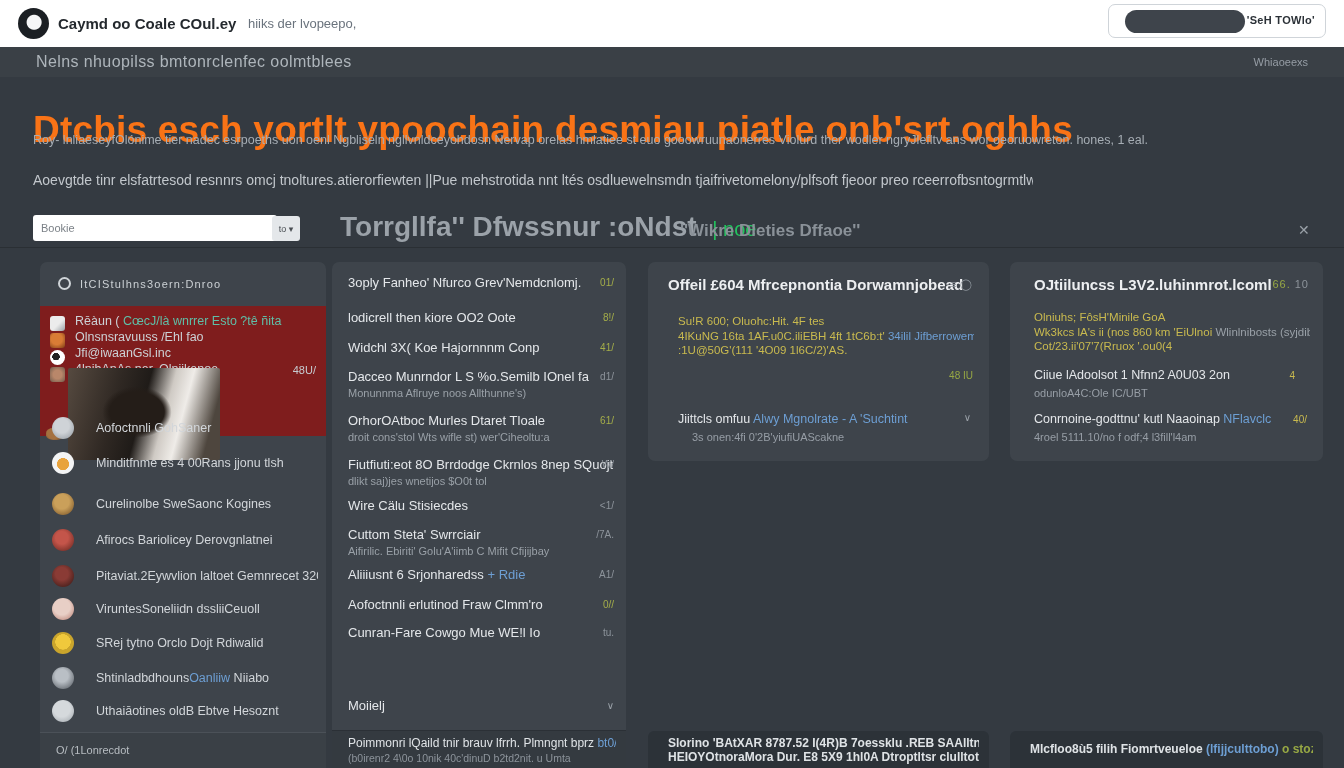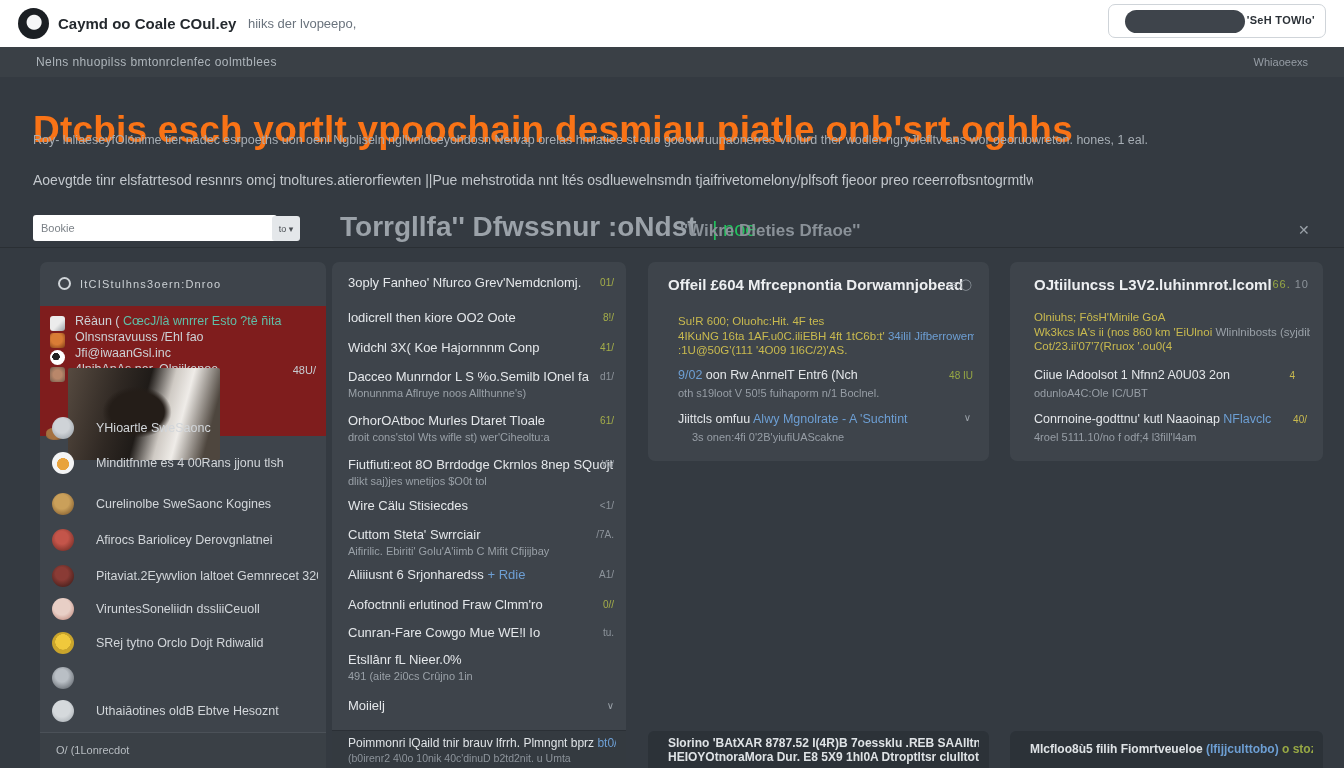--- a/index.html
+++ b/index.html
@@ -11,21 +11,21 @@
           border-bottom:1px solid #d8dbde;}
   #logo{position:absolute;left:18px;top:8px;width:31px;height:31px;border-radius:50%;
         background:radial-gradient(circle at 52% 46%, #f5f6f7 0 7px, #1b1f23 8px);}
   #brand{position:absolute;left:58px;top:0;line-height:47px;font-size:15px;font-weight:bold;color:#24292e;white-space:nowrap;}
   #tagline{position:absolute;left:248px;top:0;line-height:47px;font-size:13px;color:#6a737d;white-space:nowrap;}
   #signbox{position:absolute;right:18px;top:4px;width:216px;height:32px;border:1px solid #cfd4d9;border-radius:7px;background:#fff;}
   #signpill{position:absolute;left:16px;top:5px;width:120px;height:23px;border-radius:12px;background:#3e444b;}
   #signlabel{position:absolute;right:10px;top:9px;font-size:11px;font-weight:bold;color:#2b3137;letter-spacing:.3px;}
   
   #navbar{position:absolute;left:0;top:47px;width:1344px;height:30px;background:#3a4046;}
-  #nav-left{position:absolute;left:36px;top:0;line-height:30px;font-size:12px;color:#aeb5bb;letter-spacing:.4px;}
+  #nav-left{position:absolute;left:36px;top:0;line-height:30px;font-size:16px;color:#aeb5bb;letter-spacing:.4px;}
   #nav-right{position:absolute;right:36px;top:0;line-height:30px;font-size:11px;color:#969da5;}
   
   #hero-title{position:absolute;left:33px;top:84px;font-size:37px;font-weight:600;color:#f97316;white-space:nowrap;letter-spacing:.2px;}
   #hero-sub{position:absolute;left:33px;top:133px;width:1290px;font-size:12.5px;color:#a6adb4;white-space:nowrap;overflow:hidden;}
   #hero-body{position:absolute;left:33px;top:172px;width:1000px;font-size:14px;color:#c2c7cc;white-space:nowrap;overflow:hidden;}
   
   #search-input{position:absolute;left:33px;top:215px;width:228px;height:26px;background:#fff;border:none;
                 border-radius:3px;padding:0 8px;font-size:11px;color:#333;font-family:"Liberation Sans",sans-serif;}
   #search-input::placeholder{color:#7b8187;}
   #filter-btn{position:absolute;left:272px;top:216px;width:28px;height:25px;background:#e4e7ea;border:none;border-radius:3px;
@@ -158,21 +158,21 @@
       <span>Olnsnsravuuss /Ehl fao Jfi@iwaanGsl.inc</span><br>
       <span>4lnibAnAs ner. Olnjikenoe</span>
     </div>
     <span id="c1-sel-count">48U/</span>
     <div id="c1-photo"></div>
     <div id="c1-critter"></div>
   </div>
 
   <div class="srow" style="top:154px">
     <span class="av av1"></span>
-    <span class="lbl"><span>YHioartle SweSaonc</span><span class="lnk"></span><span></span></span>
+    <span class="lbl"><span>Aofoctnnli GohSaner</span><span class="lnk"></span><span></span></span>
   </div>
   <div class="srow" style="top:189px">
     <span class="av av2"></span>
     <span class="lbl"><span>Minditfnme es 4 00Rans jjonu tlsh</span><span class="lnk"></span><span></span></span>
   </div>
   <div class="srow" style="top:230px">
     <span class="av av3"></span>
     <span class="lbl"><span>Curelinolbe SweSaonc Kogines</span><span class="lnk"></span><span></span></span>
   </div>
   <div class="srow" style="top:266px">
@@ -186,20 +186,21 @@
   <div class="srow" style="top:335px">
     <span class="av av6"></span>
     <span class="lbl"><span>ViruntesSoneliidn dssliiCeuoll</span><span class="lnk"></span><span></span></span>
   </div>
   <div class="srow" style="top:369px">
     <span class="av av7"></span>
     <span class="lbl"><span>SRej tytno Orclo Dojt Rdiwalid</span><span class="lnk"></span><span></span></span>
   </div>
   <div class="srow" style="top:404px">
     <span class="av av8"></span>
+    <span class="lbl"><span>Shtinladbdhouns</span><span class="lnk">Oanliiw</span><span> Niiabo</span></span>
   </div>
   <div class="srow" style="top:437px">
     <span class="av av9"></span>
     <span class="lbl"><span>Uthaiāotines oldB Ebtve Hesoznt</span><span class="lnk"></span><span></span></span>
   </div>
 
   <div id="c1-footer">
     <span id="c1-footer-label">O/ (1Lonrecdot</span>
   </div>
 </div>
@@ -245,24 +246,20 @@
     <span class="t"><span>Aliiiusnt 6 Srjonharedss</span><span class="lnk"> + Rdie</span></span>
     <span class="c c-muted">A1/</span>
   </div>
   <div class="trow" style="top:335px">
     <span class="t"><span>Aofoctnnli erlutinod Fraw Clmm'ro</span><span class="lnk"></span></span>
     <span class="c c-olive">0//</span>
   </div>
   <div class="trow" style="top:363px">
     <span class="t"><span>Cunran-Fare Cowgo Mue WE!l Io</span><span class="lnk"></span></span>
     <span class="c c-muted">tu.</span>
-  </div>
-  <div class="trow" style="top:390px">
-    <span class="t"><span>Etsllânr fL Nieer.0%</span></span>
-    <span class="s">491 (aite 2i0cs Crûjno 1in</span>
   </div>
   <div class="trow" style="top:436px">
     <span class="t"><span>Moiielj</span></span>
     <span class="c chev">∨</span>
   </div>
   <div id="t-pinned">
     <div class="inner">
       <span class="t"><span>Poimmonri lQaild tnir brauv lfrrh. Plmngnt bprz </span><span class="lnk">bt0/</span></span>
       <span class="s">(b0irenr2 4\0o 10nik 40c'dinuD b2td2nit. u Umta</span>
     </div>
@@ -270,24 +267,20 @@
 </div>
 
 <div id="col3" class="card">
   <div class="fhead">Offeil £604 Mfrcepnontia Dorwamnjobead</div>
   <div class="ficons"><span>≡</span><span>◯</span></div>
   <div class="fblock yel" style="left:30px;top:52px;width:296px">
     <span>Su!R 600; Oluohc:Hit. 4F tes</span><br>
     <span>4IKuNG 16ta 1AF.u0C.iliEBH 4ft 1tC6b:t'</span><span class="lnk"> 34ilil Jifberrowemdlitour</span><br>
     <span>:1U@50G'(111 '4O09 1l6C/2)'AS.</span>
   </div>
-  <div class="fblock" style="left:30px;top:106px;width:280px">
-    <span class="fb-title"><span class="lnk">9/02</span><span> oon Rw AnrnelT Entr6 (Nch</span></span>
-    <span class="fb-sub">oth s19loot V 50!5 fuihaporm n/1 Boclnel.</span>
-  </div>
   <span class="fcount grn" style="right:16px;top:108px">48 IU</span>
   <div class="fblock" style="left:30px;top:150px;width:280px">
     <span class="fb-title"><span>Jiittcls omfuu </span><span class="lnk">Alwy Mgnolrate - A 'Suchtint</span></span>
     <span class="fb-sub yel" style="padding-left:14px">3s onen:4fi 0'2B'yiufiUAScakne</span>
   </div>
   <span class="fcount chev" style="right:18px;top:150px">∨</span>
 </div>
 <div id="f3-footer" class="footerbar">
   <div class="txt">
     <span>Slorino 'BAtXAR 8787.52 I(4R)B 7oessklu .REB SAAlltn EODSL</span><br>

